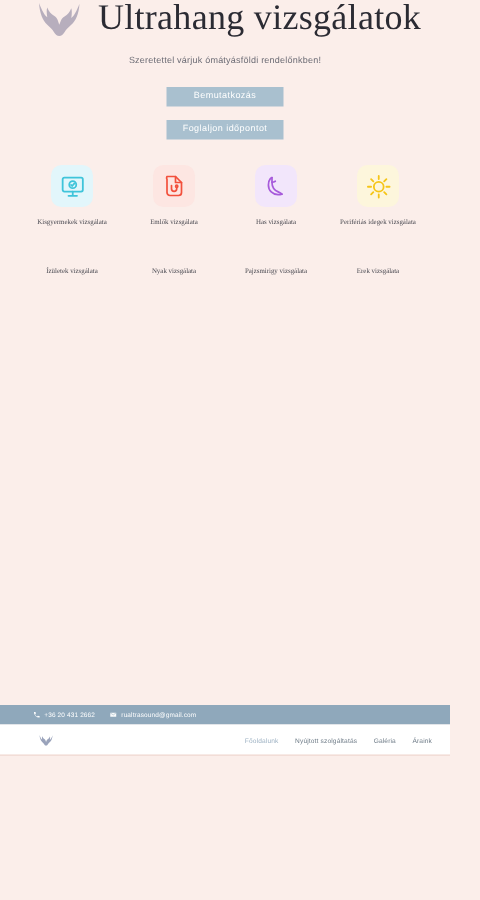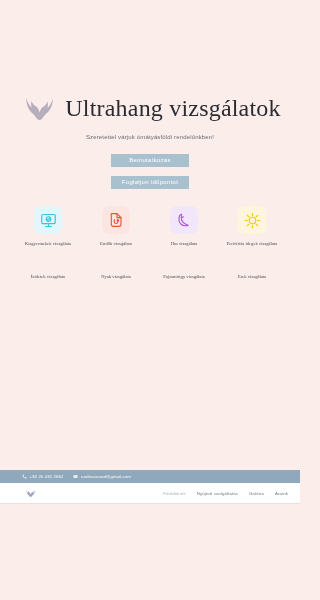--- a/index.html
+++ b/index.html
@@ -18,21 +18,20 @@
   
   .page {
     position: relative;
     width: 300px;
     height: 600px;
     background: #fbeeea;
   }
 
   
   .hero {
-    padding-top: 96px;
     text-align: center;
   }
   .brand-row {
     display: flex;
     align-items: center;
     justify-content: center;
     gap: 6px;
     padding-left: 6px;
   }
   .bat-logo {

